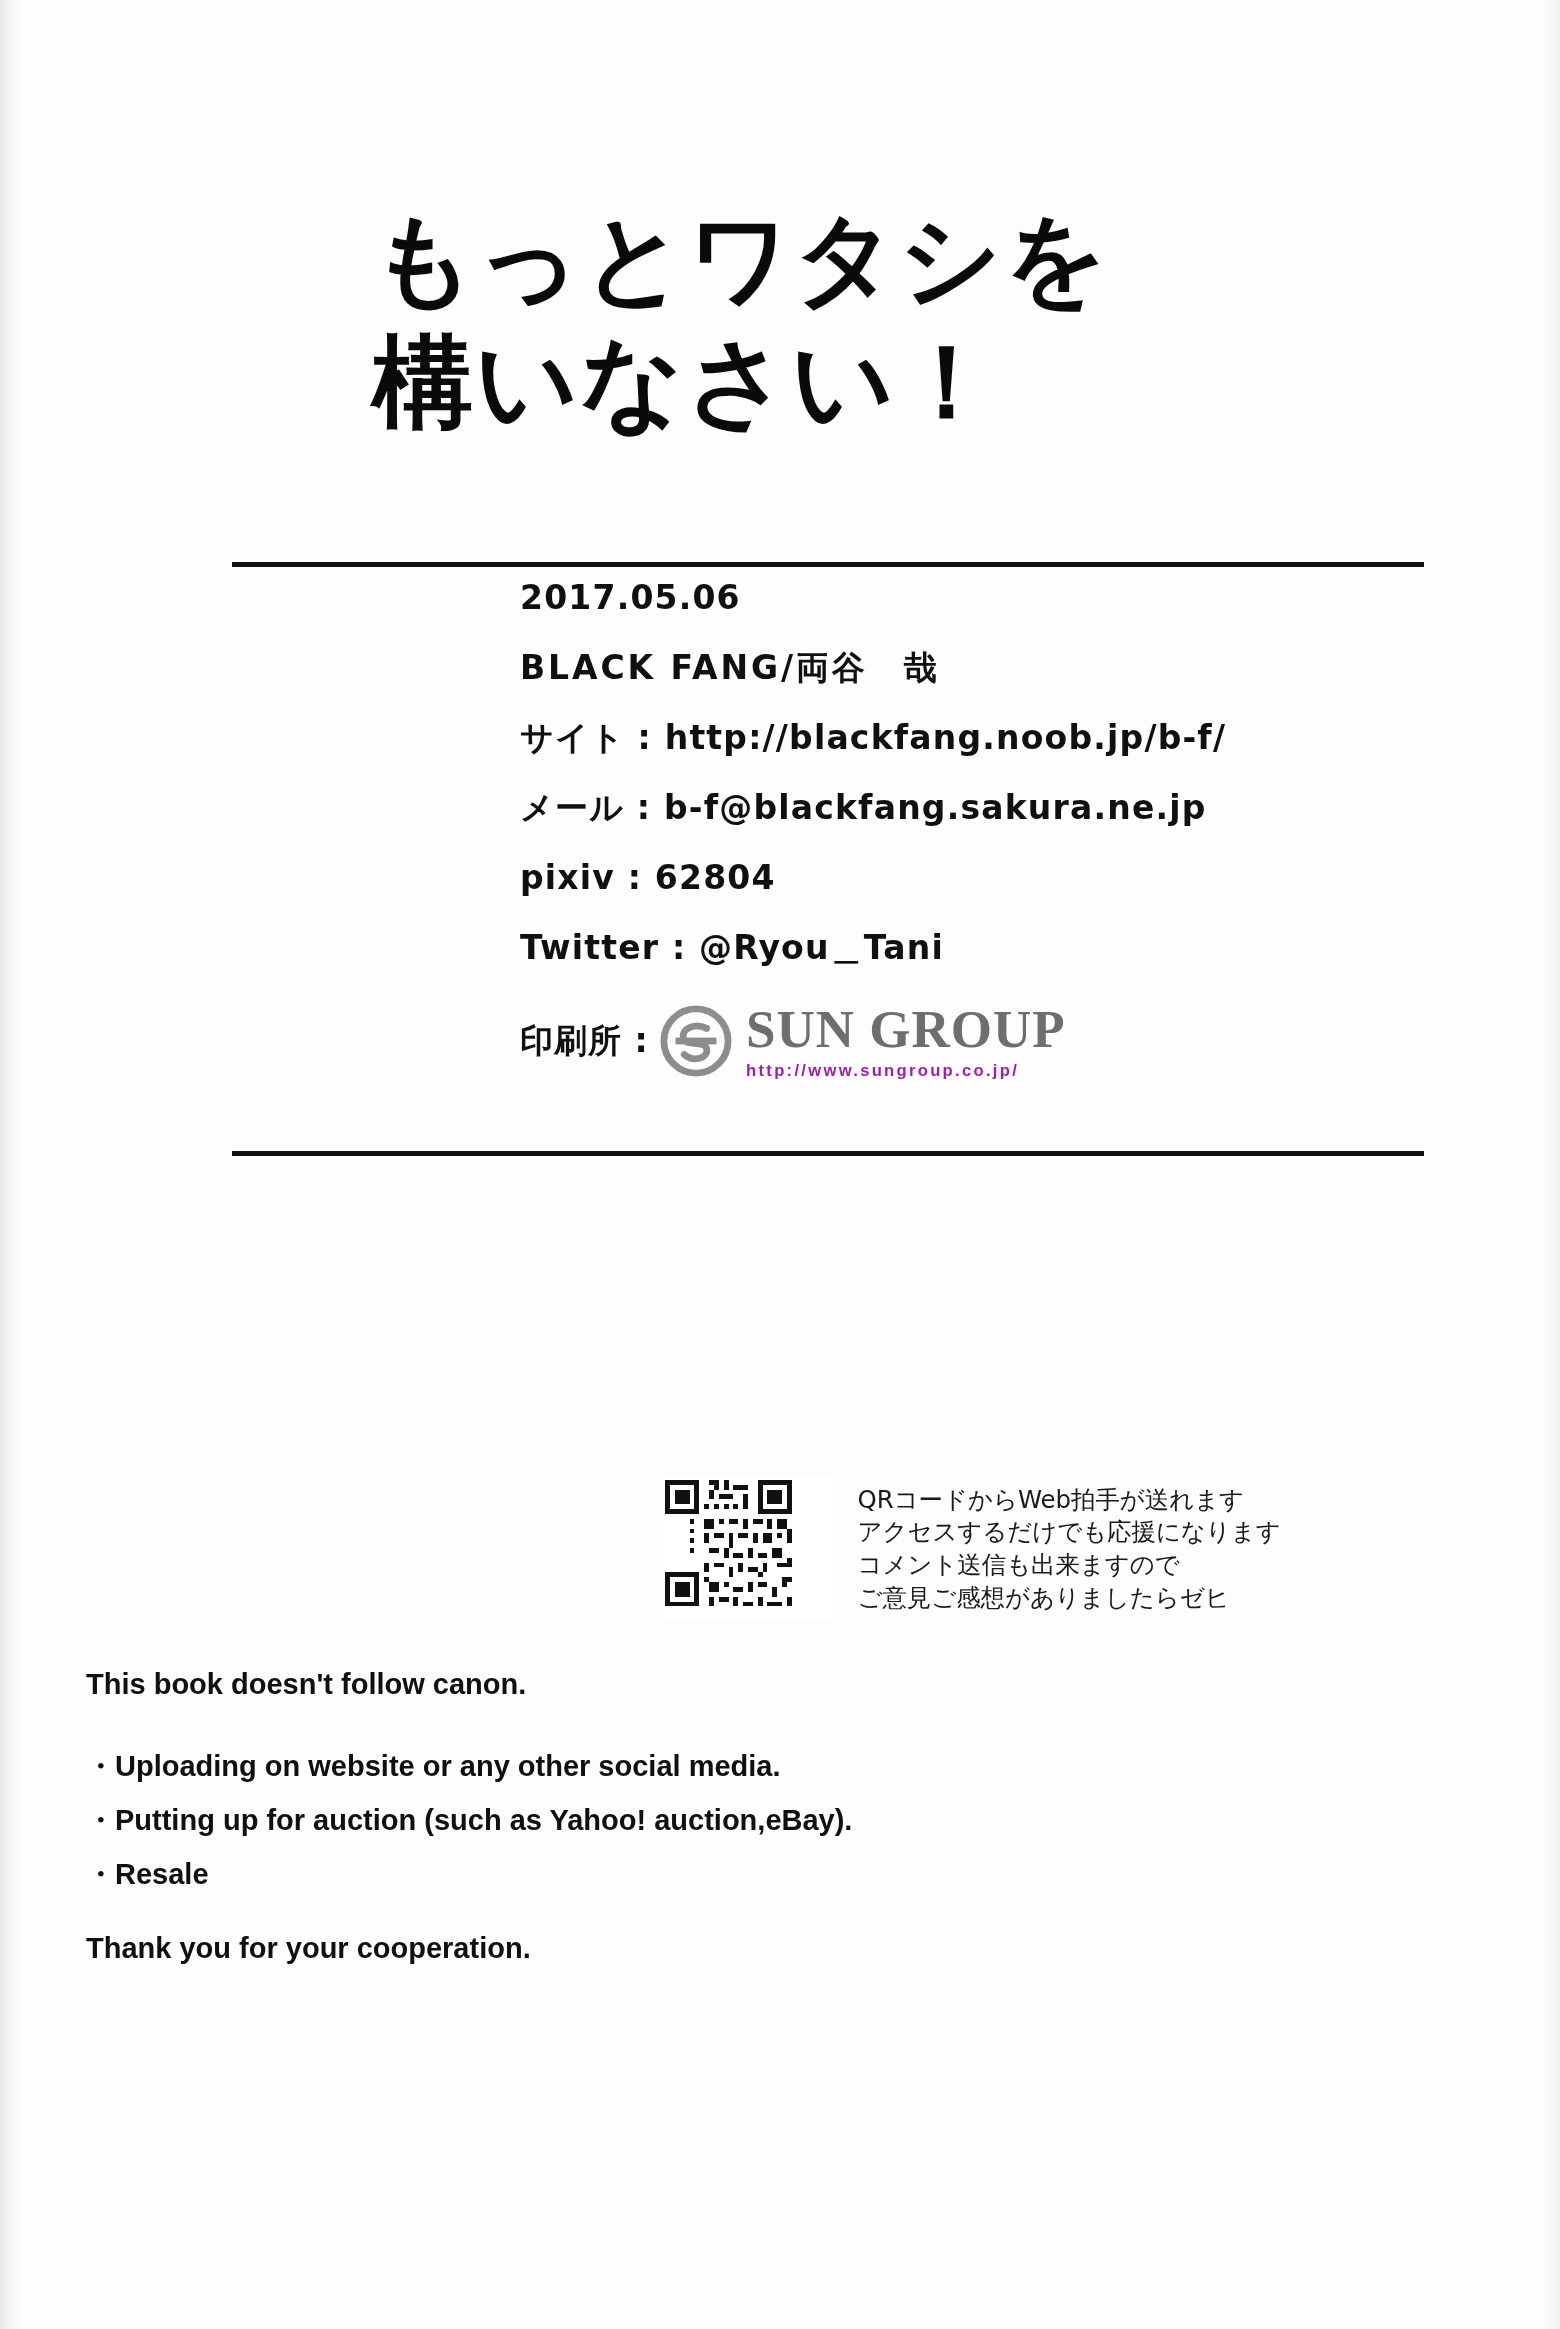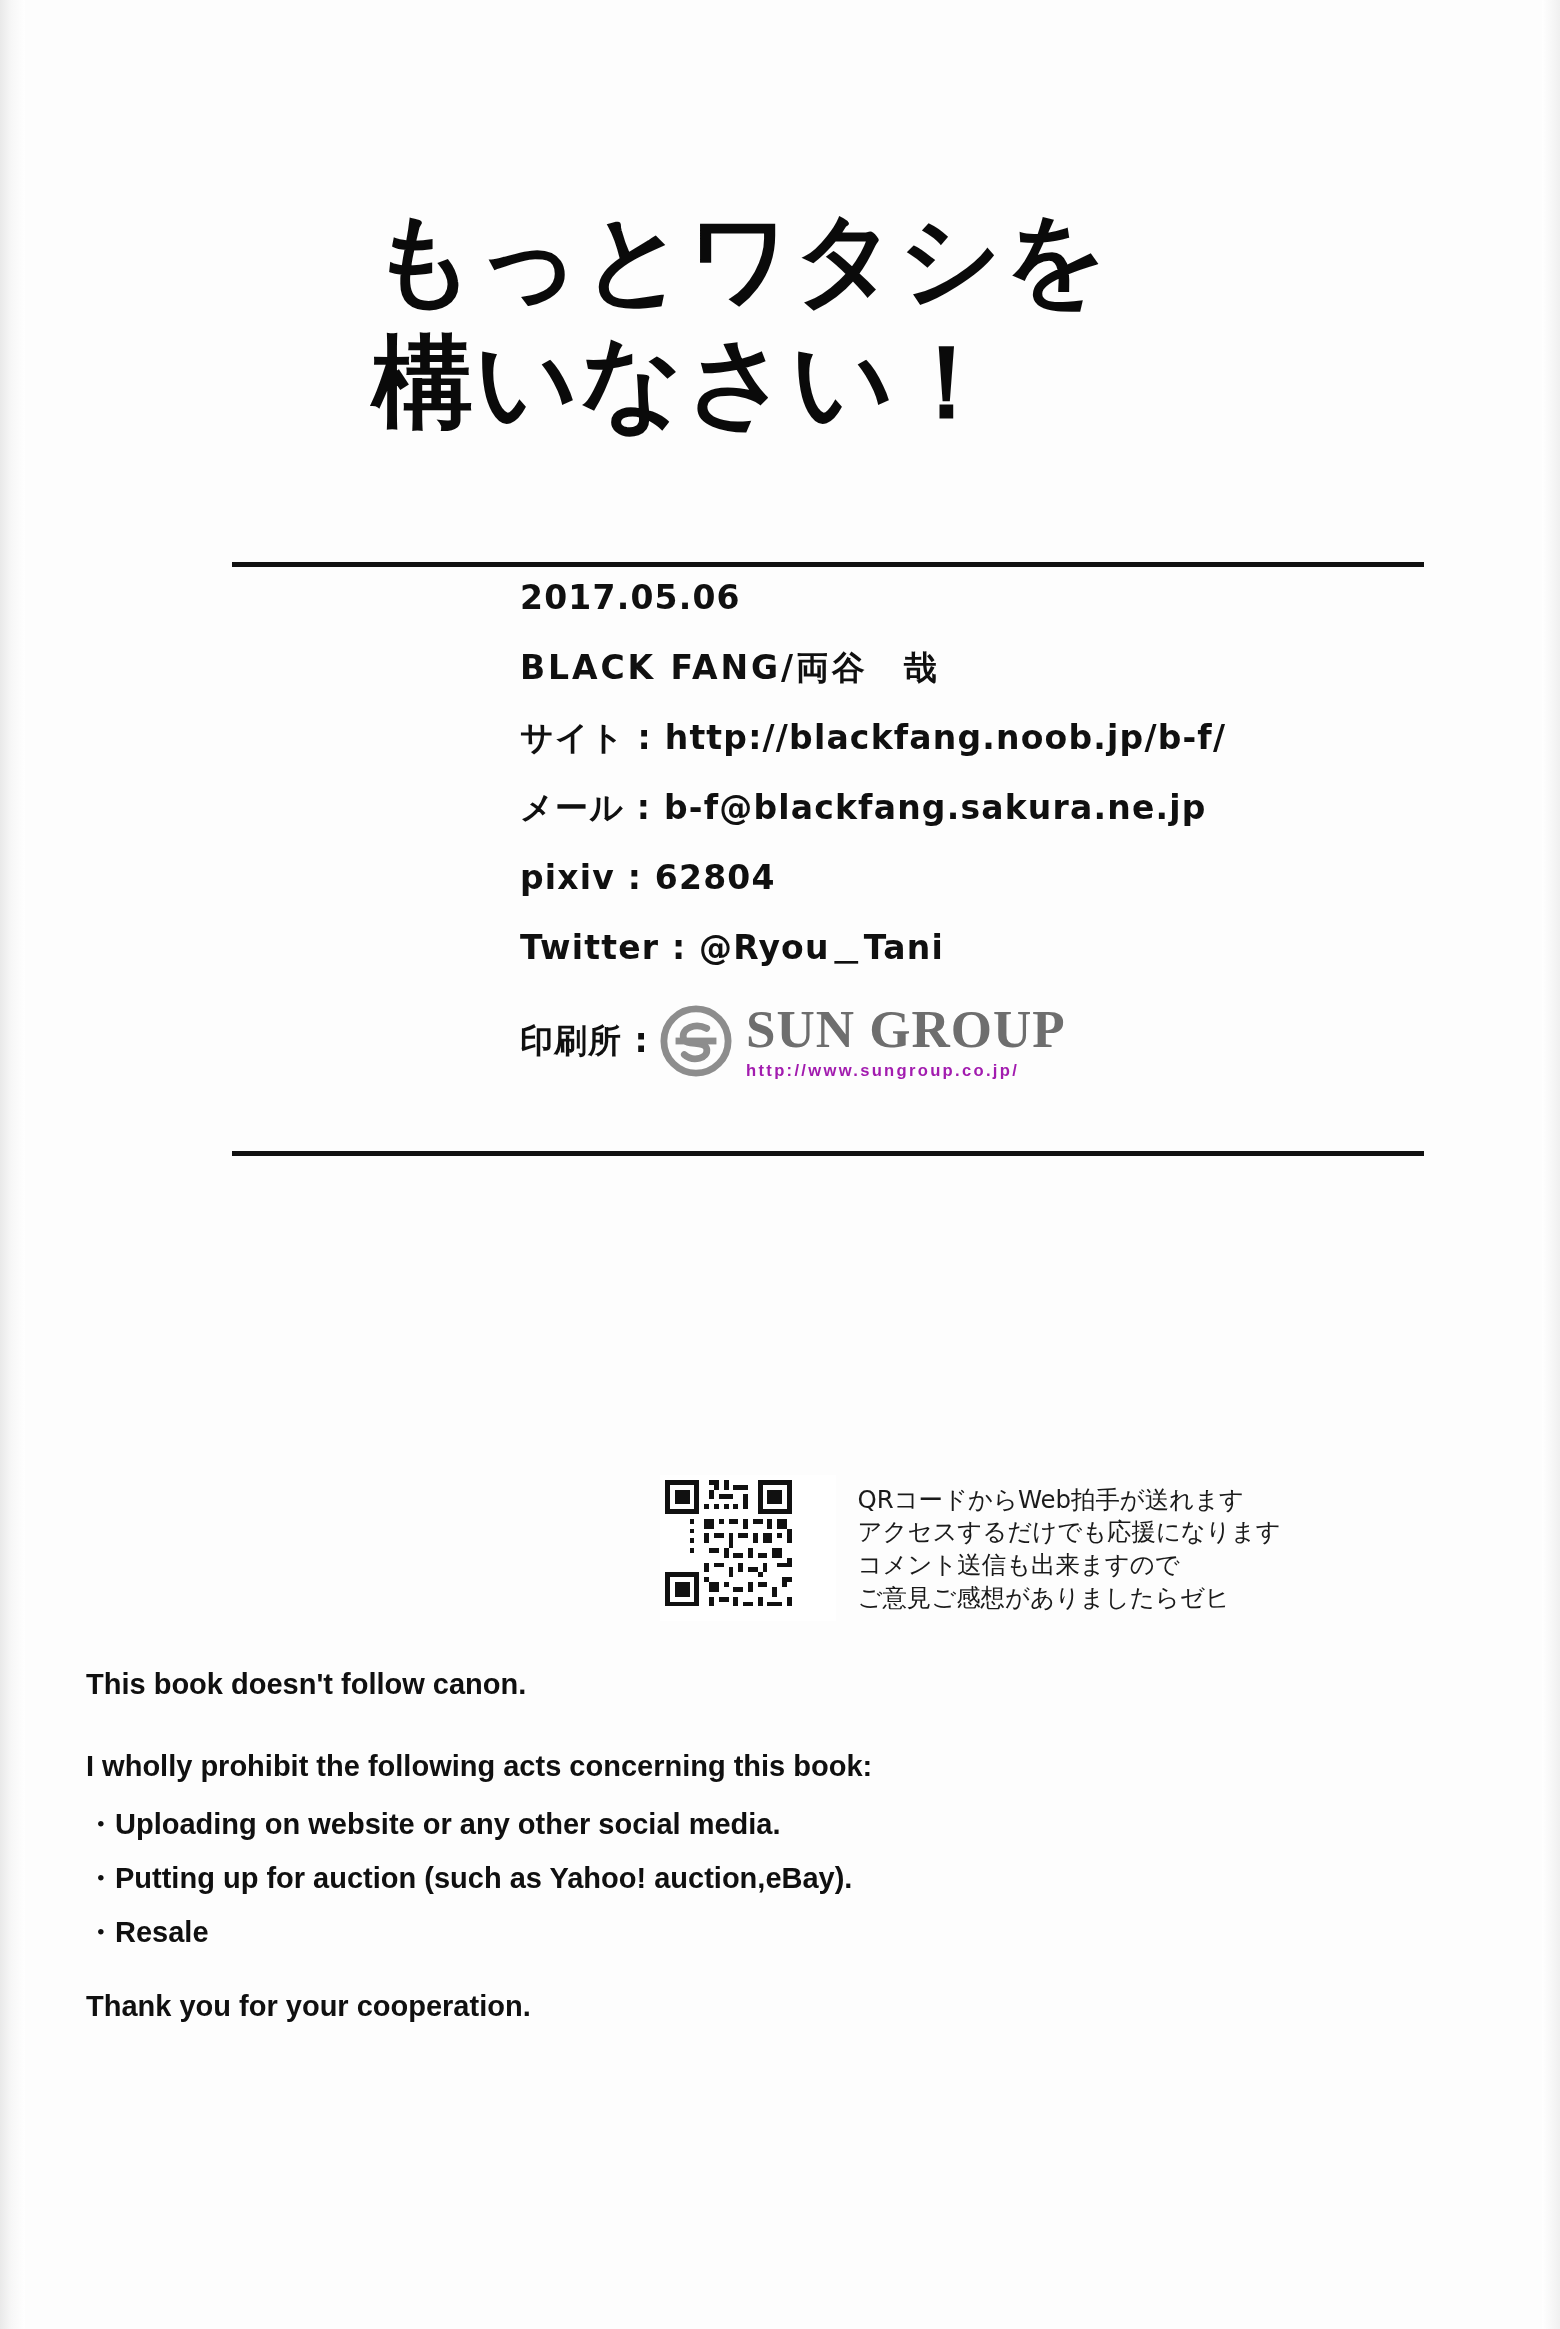--- a/index.html
+++ b/index.html
@@ -311,21 +311,20 @@
     <div class="qr-note">
       <div>QRコードからWeb拍手が送れます</div>
       <div>アクセスするだけでも応援になります</div>
       <div>コメント送信も出来ますので</div>
       <div>ご意見ご感想がありましたらゼヒ</div>
     </div>
   </div>
 
   <div class="notice">
     <p class="gap">This book doesn't follow canon.</p>
-    <p>I wholly prohibit the following acts concerning this book:</p>
     <p class="bullet">・Uploading on website or any other social media.</p>
     <p class="bullet">・Putting up for auction (such as Yahoo! auction,eBay).</p>
     <p class="bullet">・Resale</p>
     <p class="tail">Thank you for your cooperation.</p>
   </div>
 
 </div>
 
 
 </body></html>

